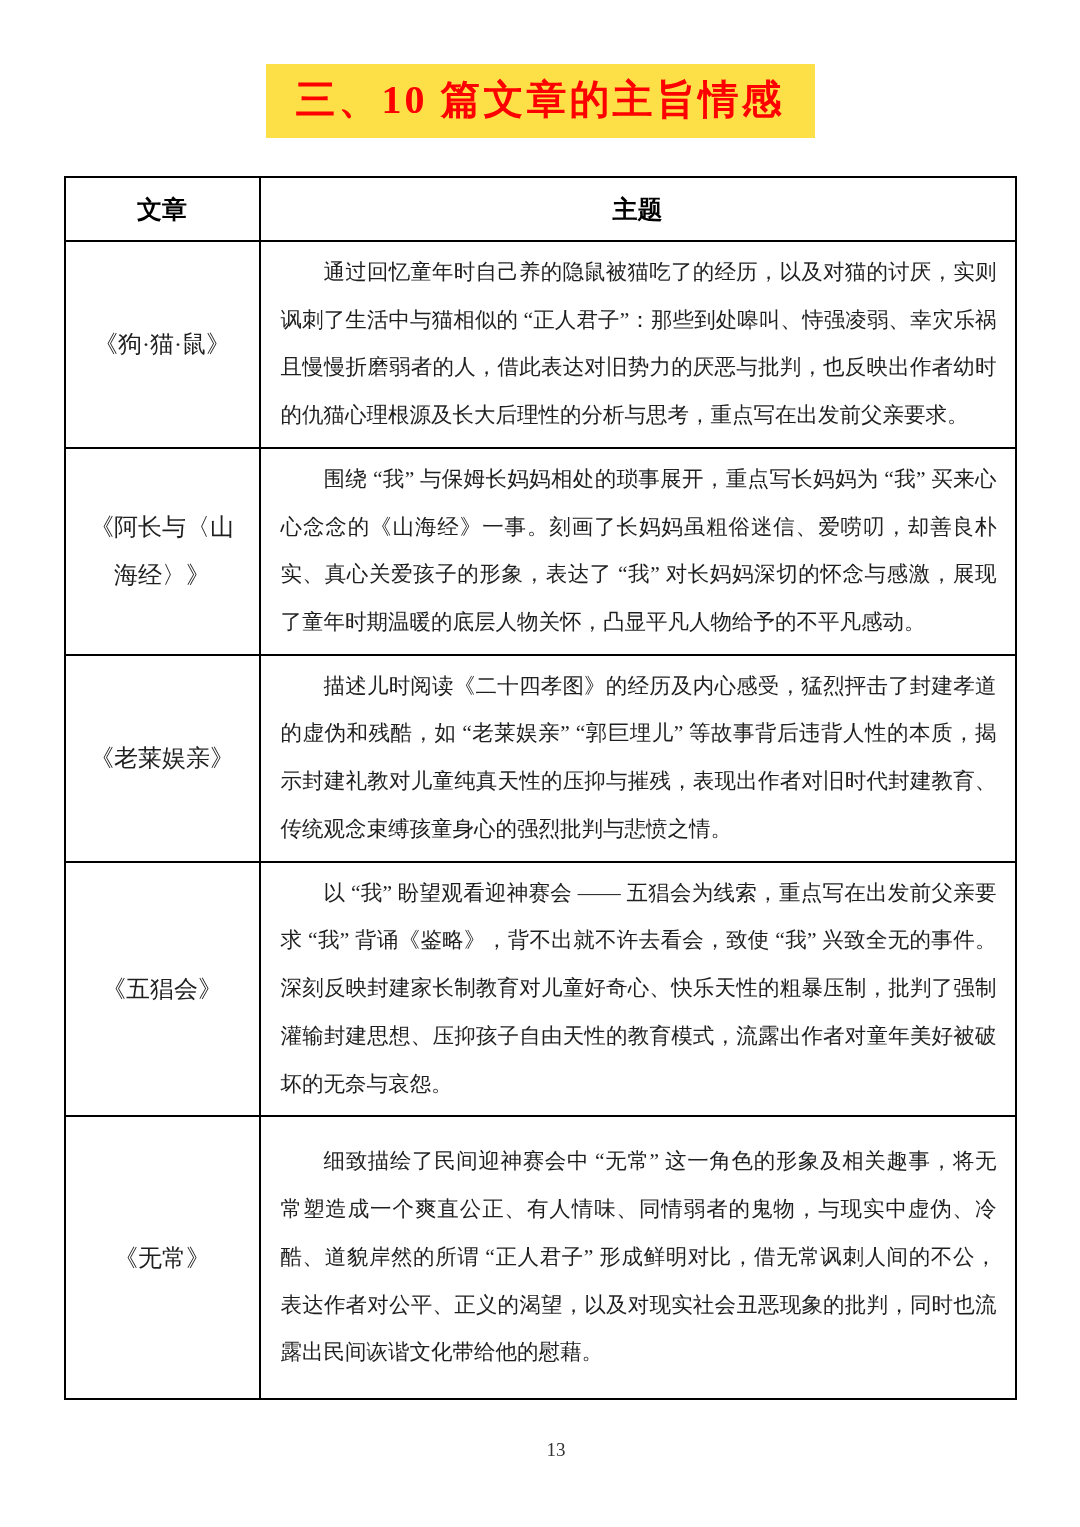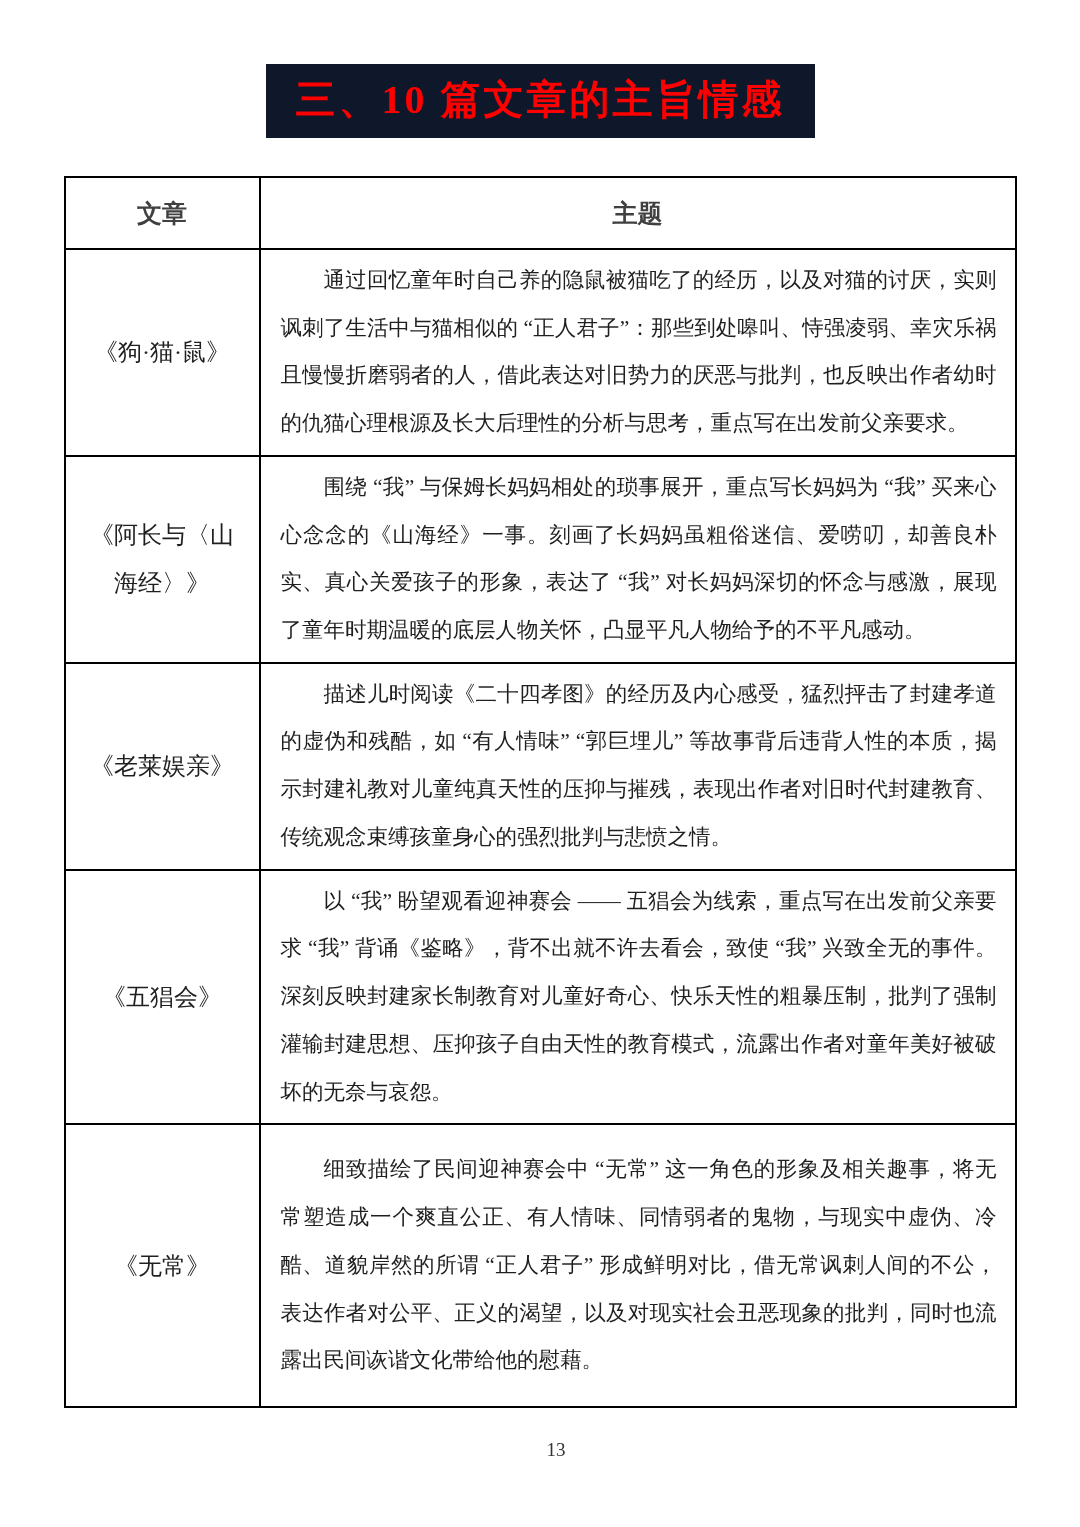--- a/index.html
+++ b/index.html
@@ -16,21 +16,21 @@
     height: 1527px;
     position: relative;
     overflow: hidden;
   }
   .title-wrap {
     text-align: center;
     padding-top: 64px;
   }
   .page-title {
     display: inline-block;
-    background: #0f172a;
+    background: #fde047;
     color: #ff0000;
     font-size: 40px;
     font-weight: bold;
     letter-spacing: 3px;
     line-height: 1.0;
     padding: 16px 30px 18px 30px;
   }
   table.themes-table {
     width: 951px;
     margin: 38px auto 0 auto;
@@ -41,22 +41,22 @@
   table.themes-table col.c-theme  { width: 756px; }
   table.themes-table th,
   table.themes-table td {
     border: 2px solid #000000;
     vertical-align: middle;
   }
   th.hdr {
     font-size: 25px;
     font-weight: bold;
     text-align: center;
-    height: 72px;
-    color: #404040;
+    height: 64px;
+    color: #000000;
   }
   td.article-cell {
     text-align: center;
     font-size: 24px;
     line-height: 2.0;
     padding: 6px 22px;
     color: #1f1f1f;
   }
   td.theme-cell {
     font-size: 21.5px;
@@ -105,21 +105,21 @@
       <tr class="row-1">
         <td class="article-cell">《狗·猫·鼠》</td>
         <td class="theme-cell">通过回忆童年时自己养的隐鼠被猫吃了的经历，以及对猫的讨厌，实则讽刺了生活中与猫相似的 “正人君子”：那些到处嗥叫、恃强凌弱、幸灾乐祸且慢慢折磨弱者的人，借此表达对旧势力的厌恶与批判，也反映出作者幼时的仇猫心理根源及长大后理性的分析与思考，重点写在出发前父亲要求。</td>
       </tr>
       <tr class="row-2">
         <td class="article-cell">《阿长与〈山海经〉》</td>
         <td class="theme-cell">围绕 “我” 与保姆长妈妈相处的琐事展开，重点写长妈妈为 “我” 买来心心念念的《山海经》一事。刻画了长妈妈虽粗俗迷信、爱唠叨，却善良朴实、真心关爱孩子的形象，表达了 “我” 对长妈妈深切的怀念与感激，展现了童年时期温暖的底层人物关怀，凸显平凡人物给予的不平凡感动。</td>
       </tr>
       <tr class="row-3">
         <td class="article-cell">《老莱娱亲》</td>
-        <td class="theme-cell">描述儿时阅读《二十四孝图》的经历及内心感受，猛烈抨击了封建孝道的虚伪和残酷，如 “有人情味” “郭巨埋儿” 等故事背后违背人性的本质，揭示封建礼教对儿童纯真天性的压抑与摧残，表现出作者对旧时代封建教育、传统观念束缚孩童身心的强烈批判与悲愤之情。</td>
+        <td class="theme-cell">描述儿时阅读《二十四孝图》的经历及内心感受，猛烈抨击了封建孝道的虚伪和残酷，如 “老莱娱亲” “郭巨埋儿” 等故事背后违背人性的本质，揭示封建礼教对儿童纯真天性的压抑与摧残，表现出作者对旧时代封建教育、传统观念束缚孩童身心的强烈批判与悲愤之情。</td>
       </tr>
       <tr class="row-4">
         <td class="article-cell">《五猖会》</td>
         <td class="theme-cell">以 “我” 盼望观看迎神赛会 —— 五猖会为线索，重点写在出发前父亲要求 “我” 背诵《鉴略》，背不出就不许去看会，致使 “我” 兴致全无的事件。深刻反映封建家长制教育对儿童好奇心、快乐天性的粗暴压制，批判了强制灌输封建思想、压抑孩子自由天性的教育模式，流露出作者对童年美好被破坏的无奈与哀怨。</td>
       </tr>
       <tr class="row-5">
         <td class="article-cell">《无常》</td>
         <td class="theme-cell">细致描绘了民间迎神赛会中 “无常” 这一角色的形象及相关趣事，将无常塑造成一个爽直公正、有人情味、同情弱者的鬼物，与现实中虚伪、冷酷、道貌岸然的所谓 “正人君子” 形成鲜明对比，借无常讽刺人间的不公，表达作者对公平、正义的渴望，以及对现实社会丑恶现象的批判，同时也流露出民间诙谐文化带给他的慰藉。</td>
       </tr>
     </tbody>

